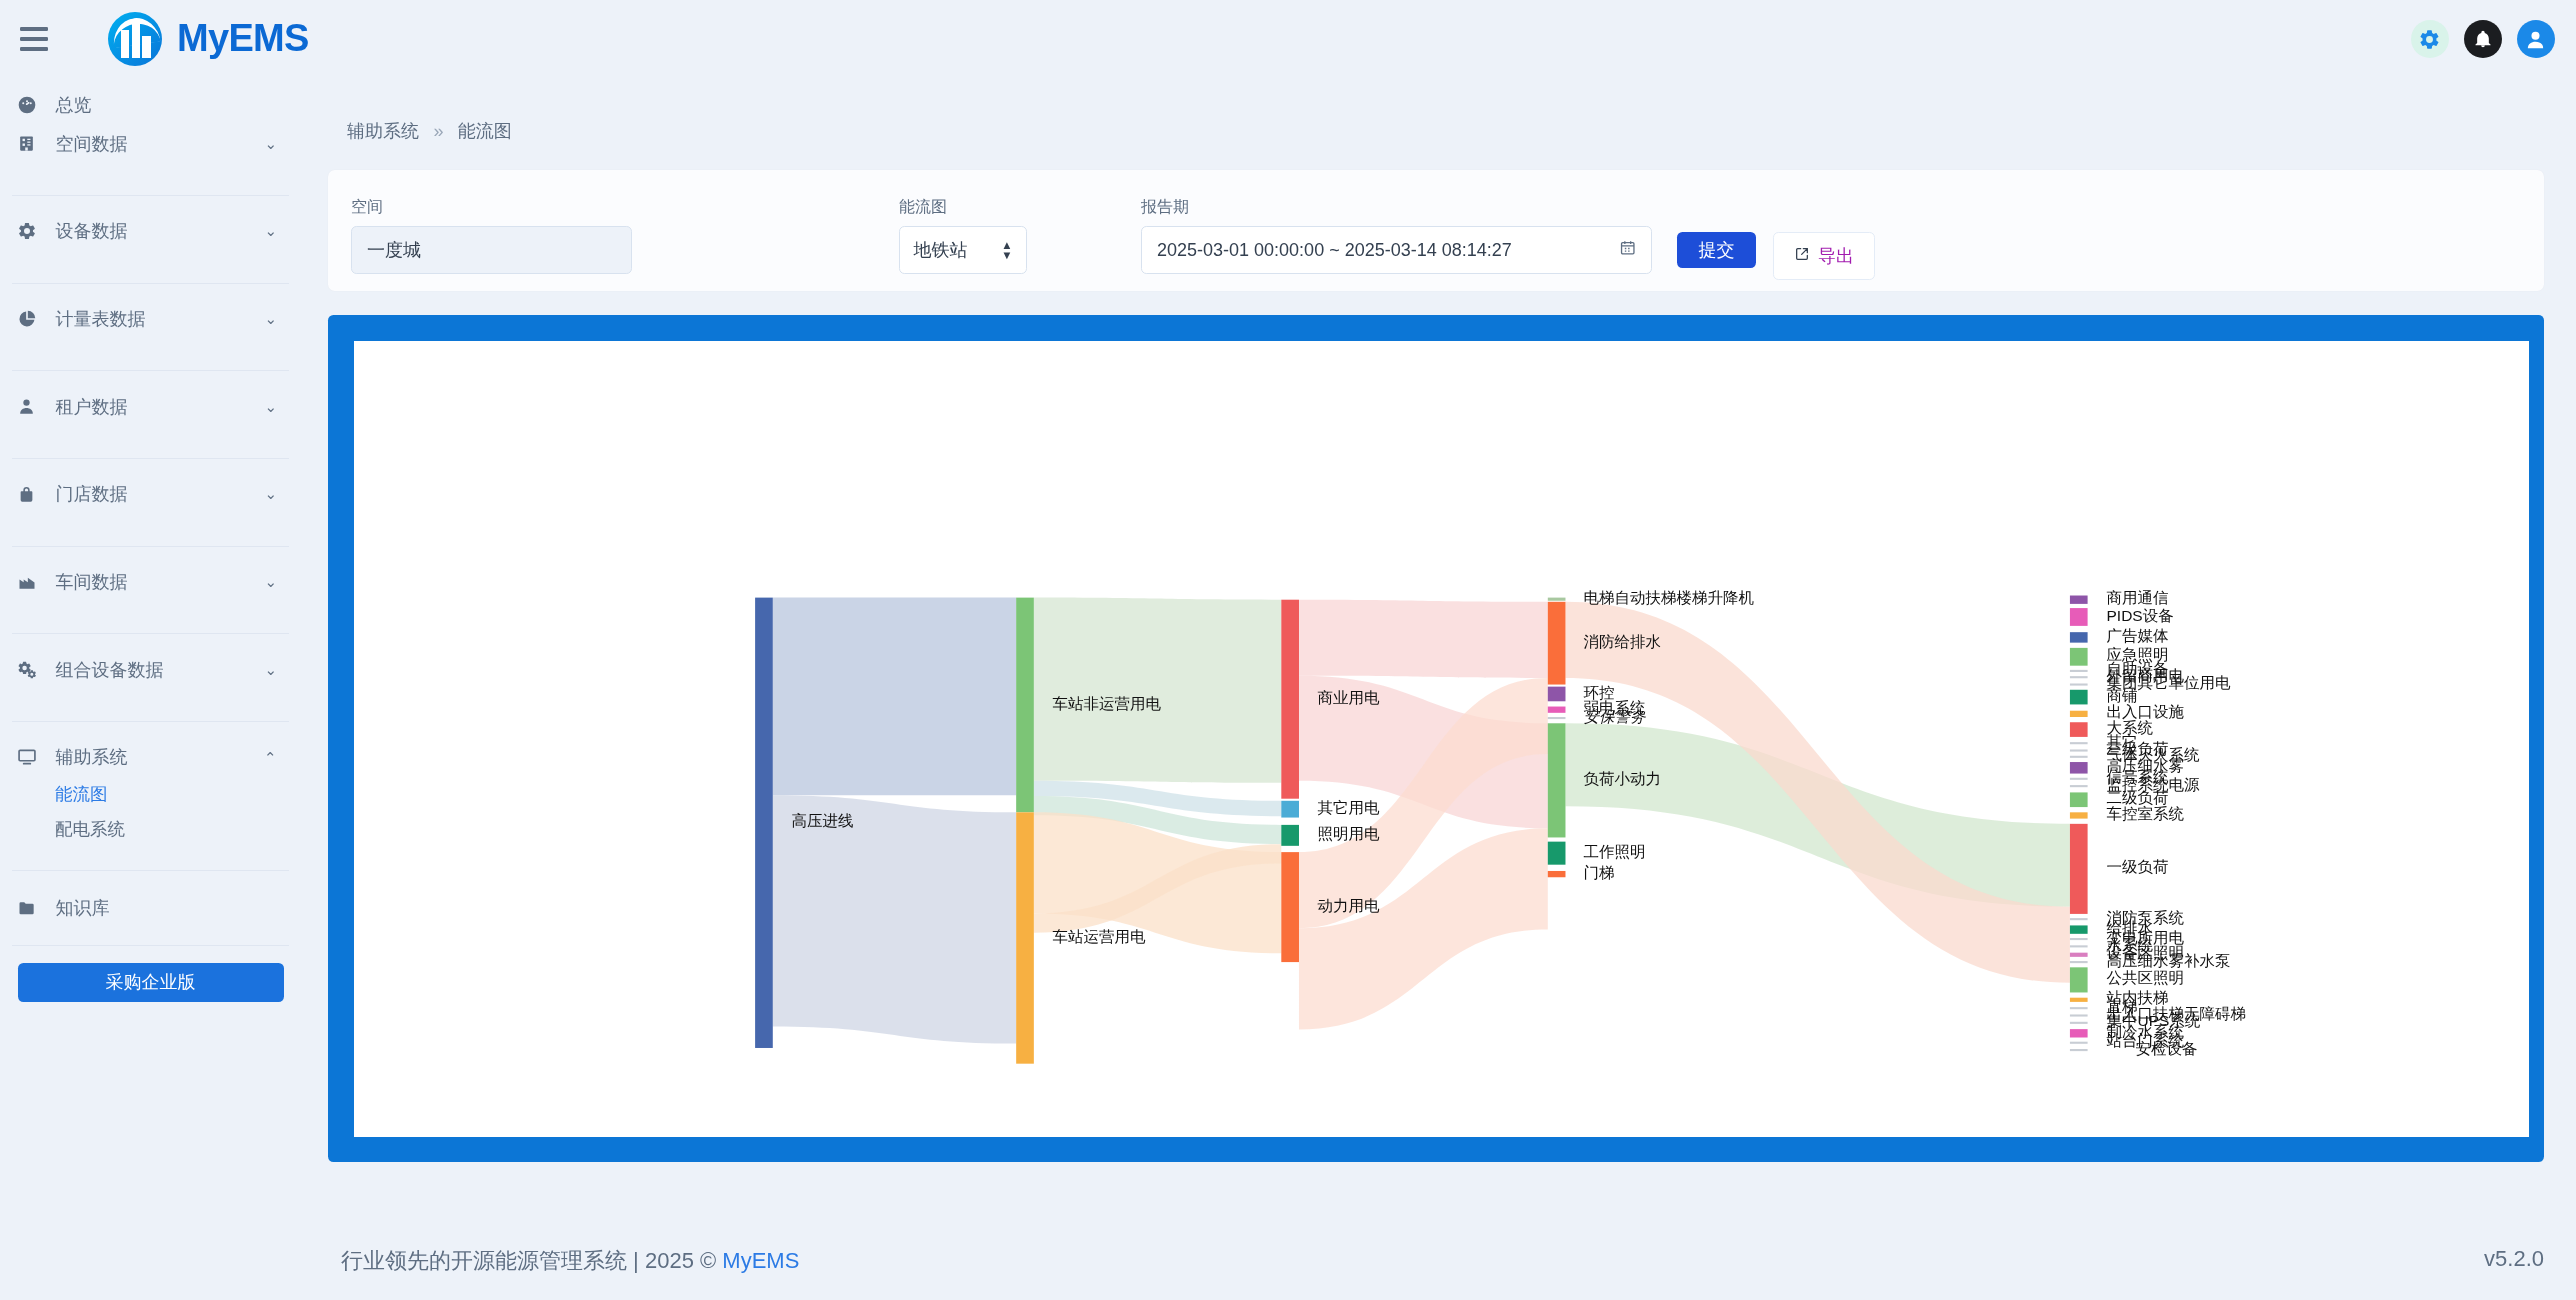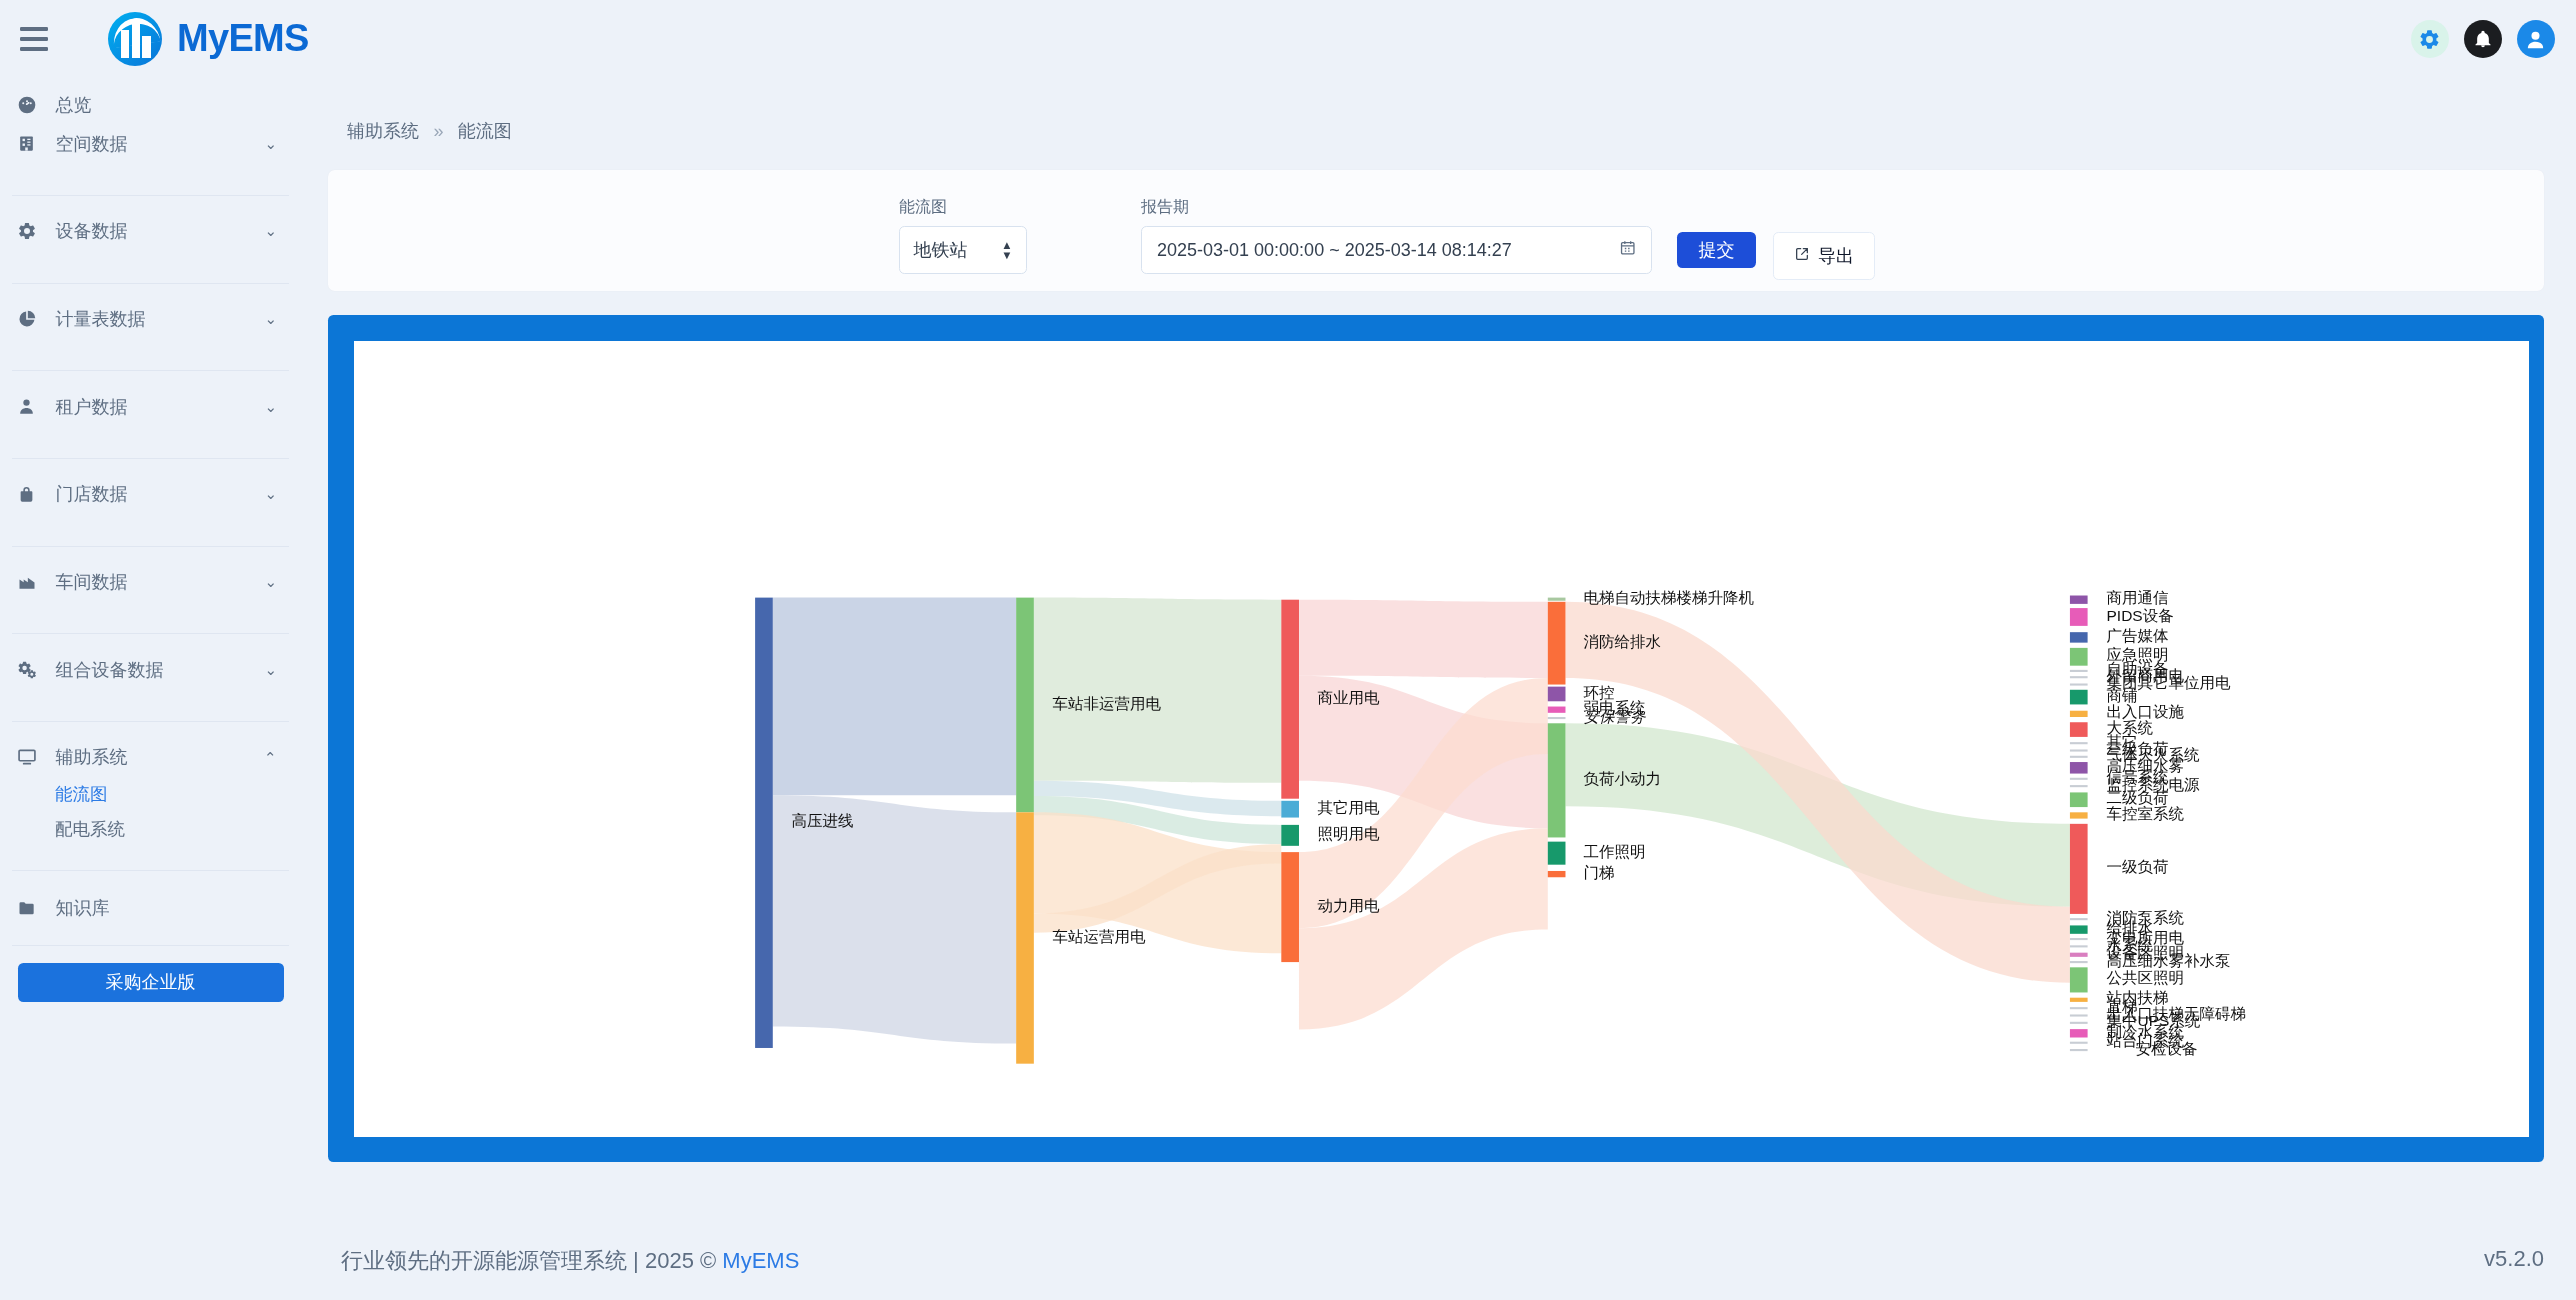--- a/index.html
+++ b/index.html
@@ -54,21 +54,21 @@
   .fgroup { position:absolute; top:27px; }
   .flabel { font-size:16px; color:#5e6e82; margin-bottom:8px; }
   .finput { height:48px; border:0.7px solid #d8e2ef; border-radius:5.4px; background:#edf2f9;
      display:flex; align-items:center; padding:0 15px; font-size:18px; color:#344050;}
   .fselect { height:48px; border:0.7px solid #d8e2ef; border-radius:5.4px; background:#fff;
      display:flex; align-items:center; justify-content:space-between; padding:0 13.4px; font-size:18px; color:#344050; cursor:pointer;}
   .fdate { height:48px; border:0.7px solid #d8e2ef; border-radius:5.4px; background:#fff;
      display:flex; align-items:center; justify-content:space-between; padding:0 15px; font-size:18px; color:#344050;}
   .btn-submit { height:36px; border-radius:5.4px; background:#1d4ed8; color:#fff; font-size:18px;
      display:flex; align-items:center; justify-content:center; padding:0 21.5px; cursor:pointer;}
-  .btn-export { height:48px; border-radius:5.4px; background:#fff; border:0.7px solid #e4ecf7; color:#0f172a;
+  .btn-export { height:48px; border-radius:5.4px; background:#fff; border:0.7px solid #e4ecf7; color:#a21caf;
      font-size:18px; display:flex; align-items:center; justify-content:center; gap:8px; padding:0 20px; cursor:pointer;}
 
   .chart-card { margin:24px 32px 0 27px; height:847px; background:#0c76d6;
       border-radius:5.4px; padding:25.5px 15px 25.5px 25.5px; }
   .chart-inner { width:100%; height:100%; background:#fff; position:relative; overflow:hidden; }
 
   .footer { position:absolute; bottom:24px; left:0; width:2275px; padding:0 32px 0 40px;
      display:flex; justify-content:space-between; font-size:22px; color:#5e6e82;}
   .footer a { color:#2c7be5; text-decoration:none;}
   .sankey-label { position:absolute; font-size:15.5px; color:#111; white-space:nowrap; line-height:1;}
@@ -256,20 +256,24 @@
 
 <div class="main">
 
   <div class="breadcrumb">
     <span>辅助系统</span>
     <span class="sep">»</span>
     <span>能流图</span>
   </div>
 
   <div class="filter-card">
+    <div class="fgroup" style="left:23px; width:281px;">
+      <div class="flabel">空间</div>
+      <div class="finput">一度城</div>
+    </div>
 
     <div class="fgroup" style="left:571px; width:128px;">
       <div class="flabel">能流图</div>
       <div class="fselect">
         <span>地铁站</span>
         <span style="font-size:11.4px;line-height:.9;display:flex;flex-direction:column;">▲<span>▼</span></span>
       </div>
     </div>
 
     <div class="fgroup" style="left:813px; width:511px;">

